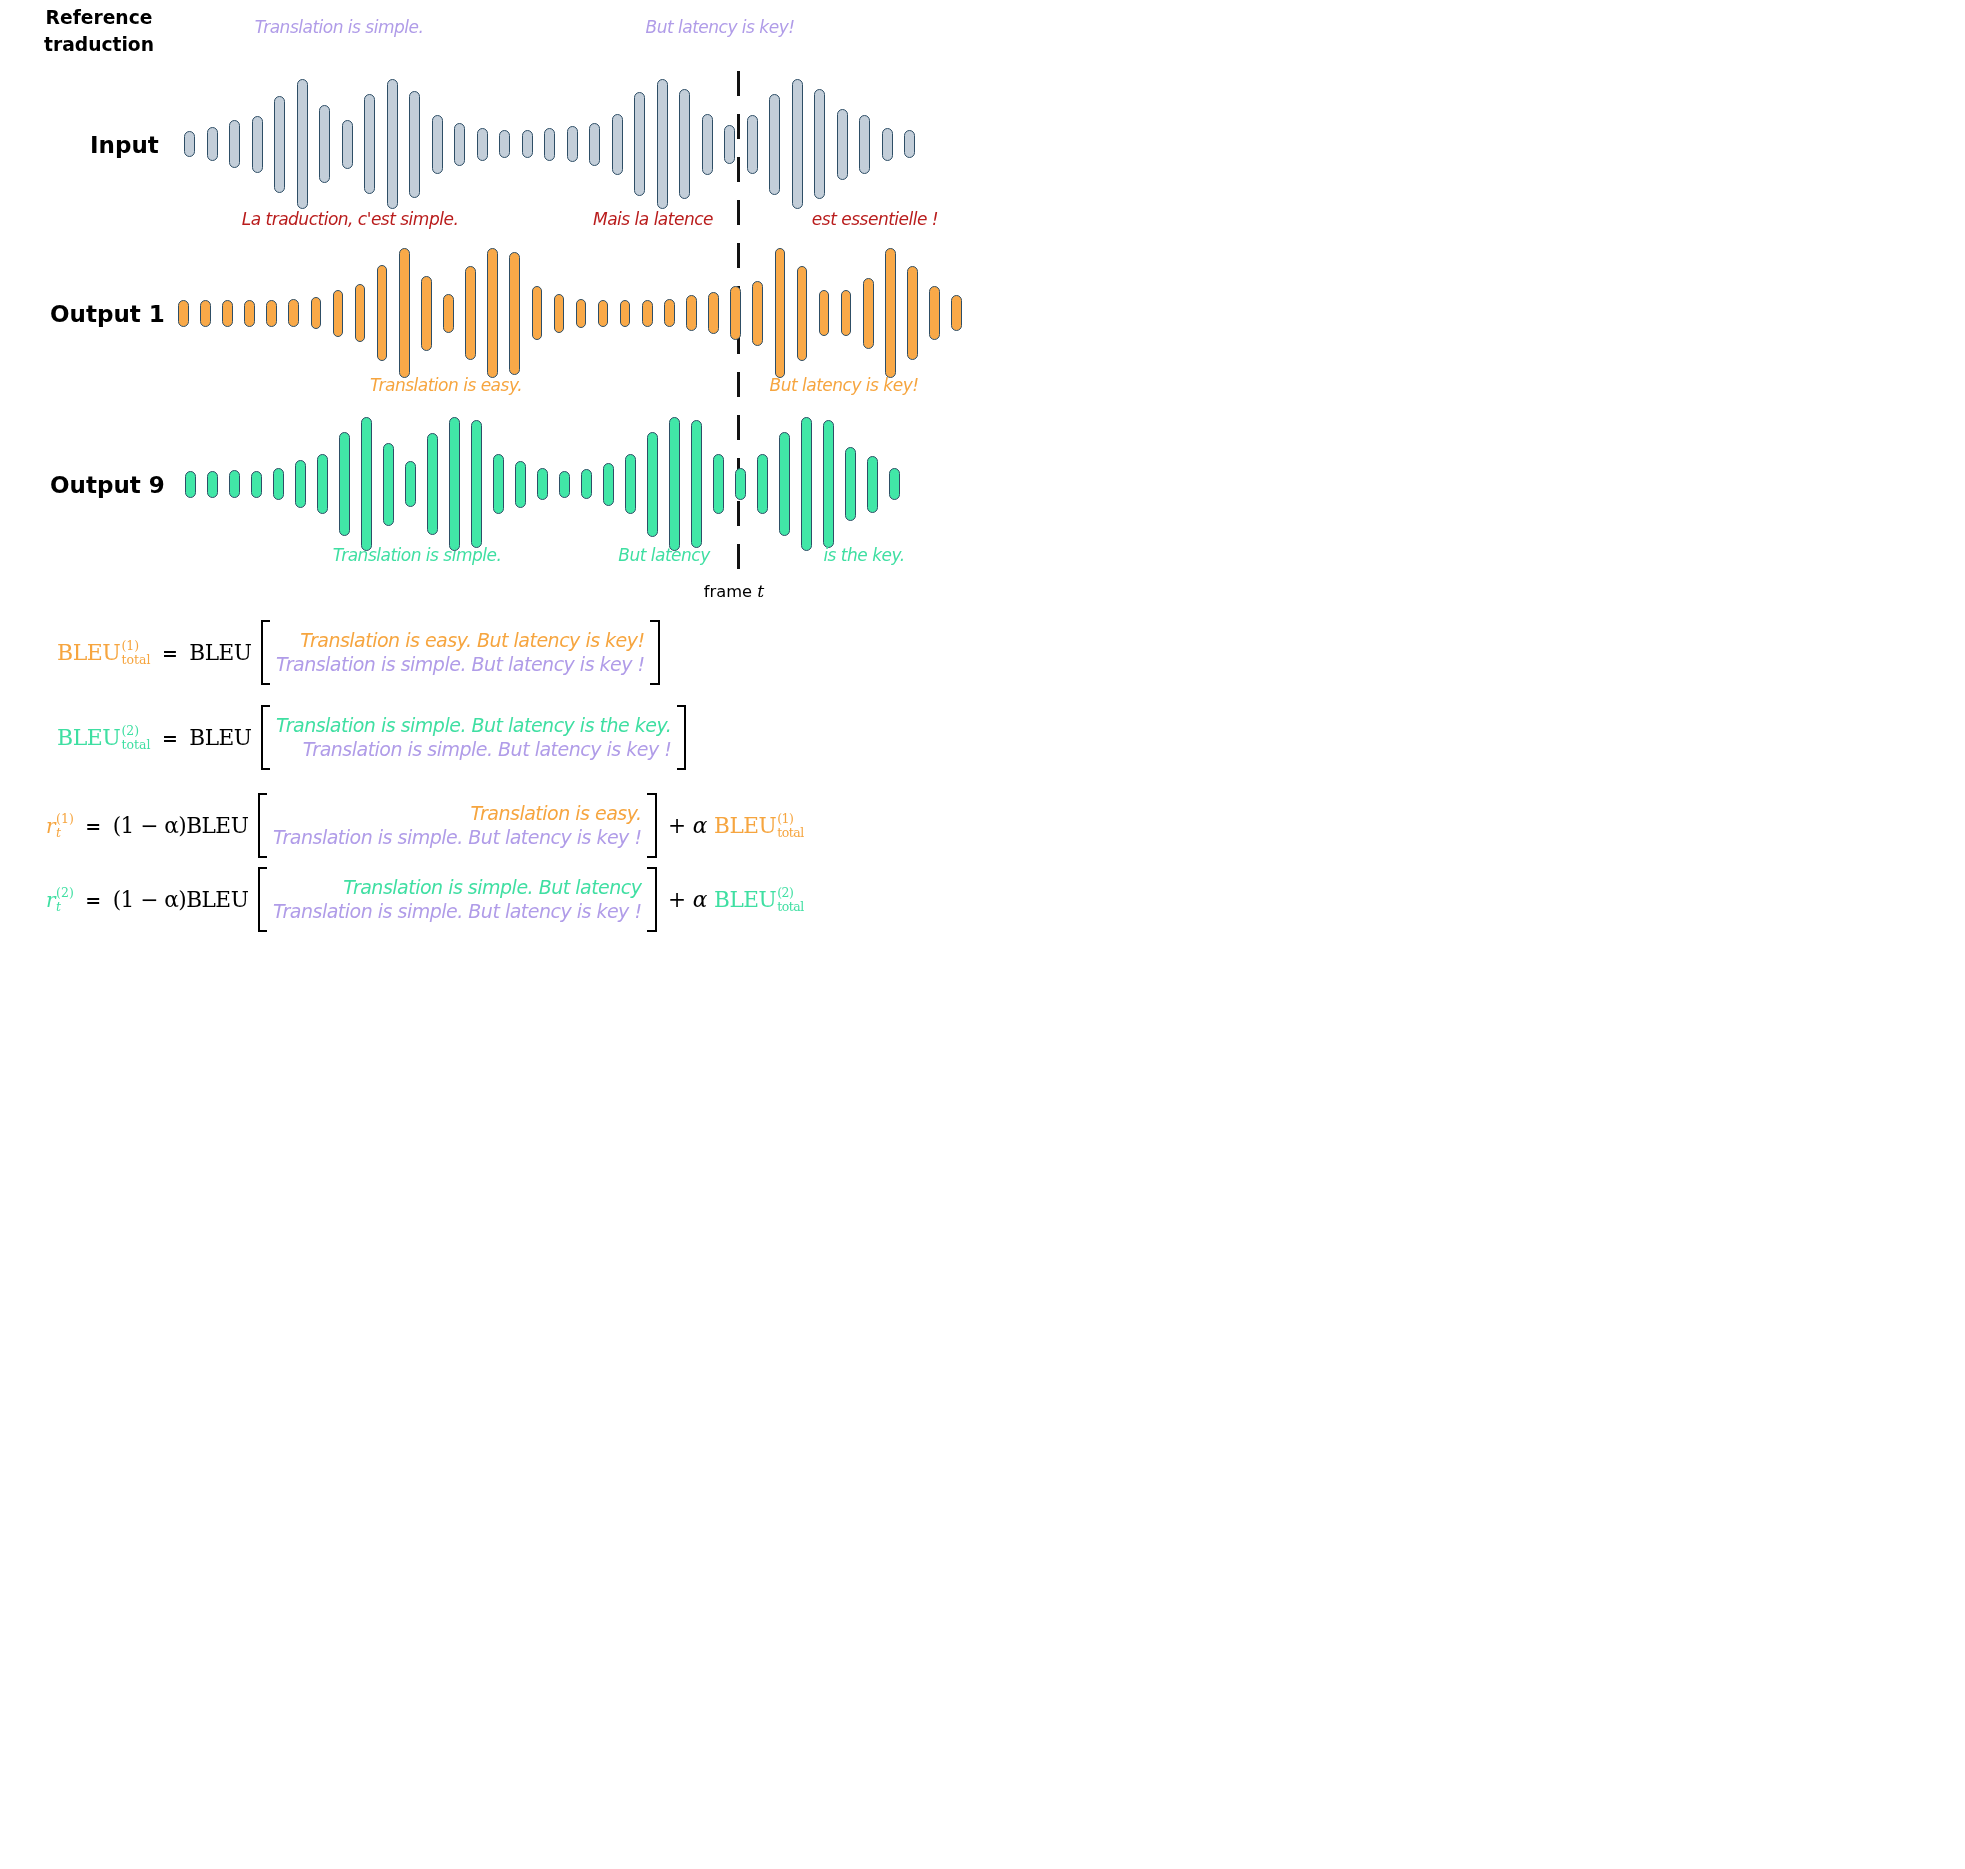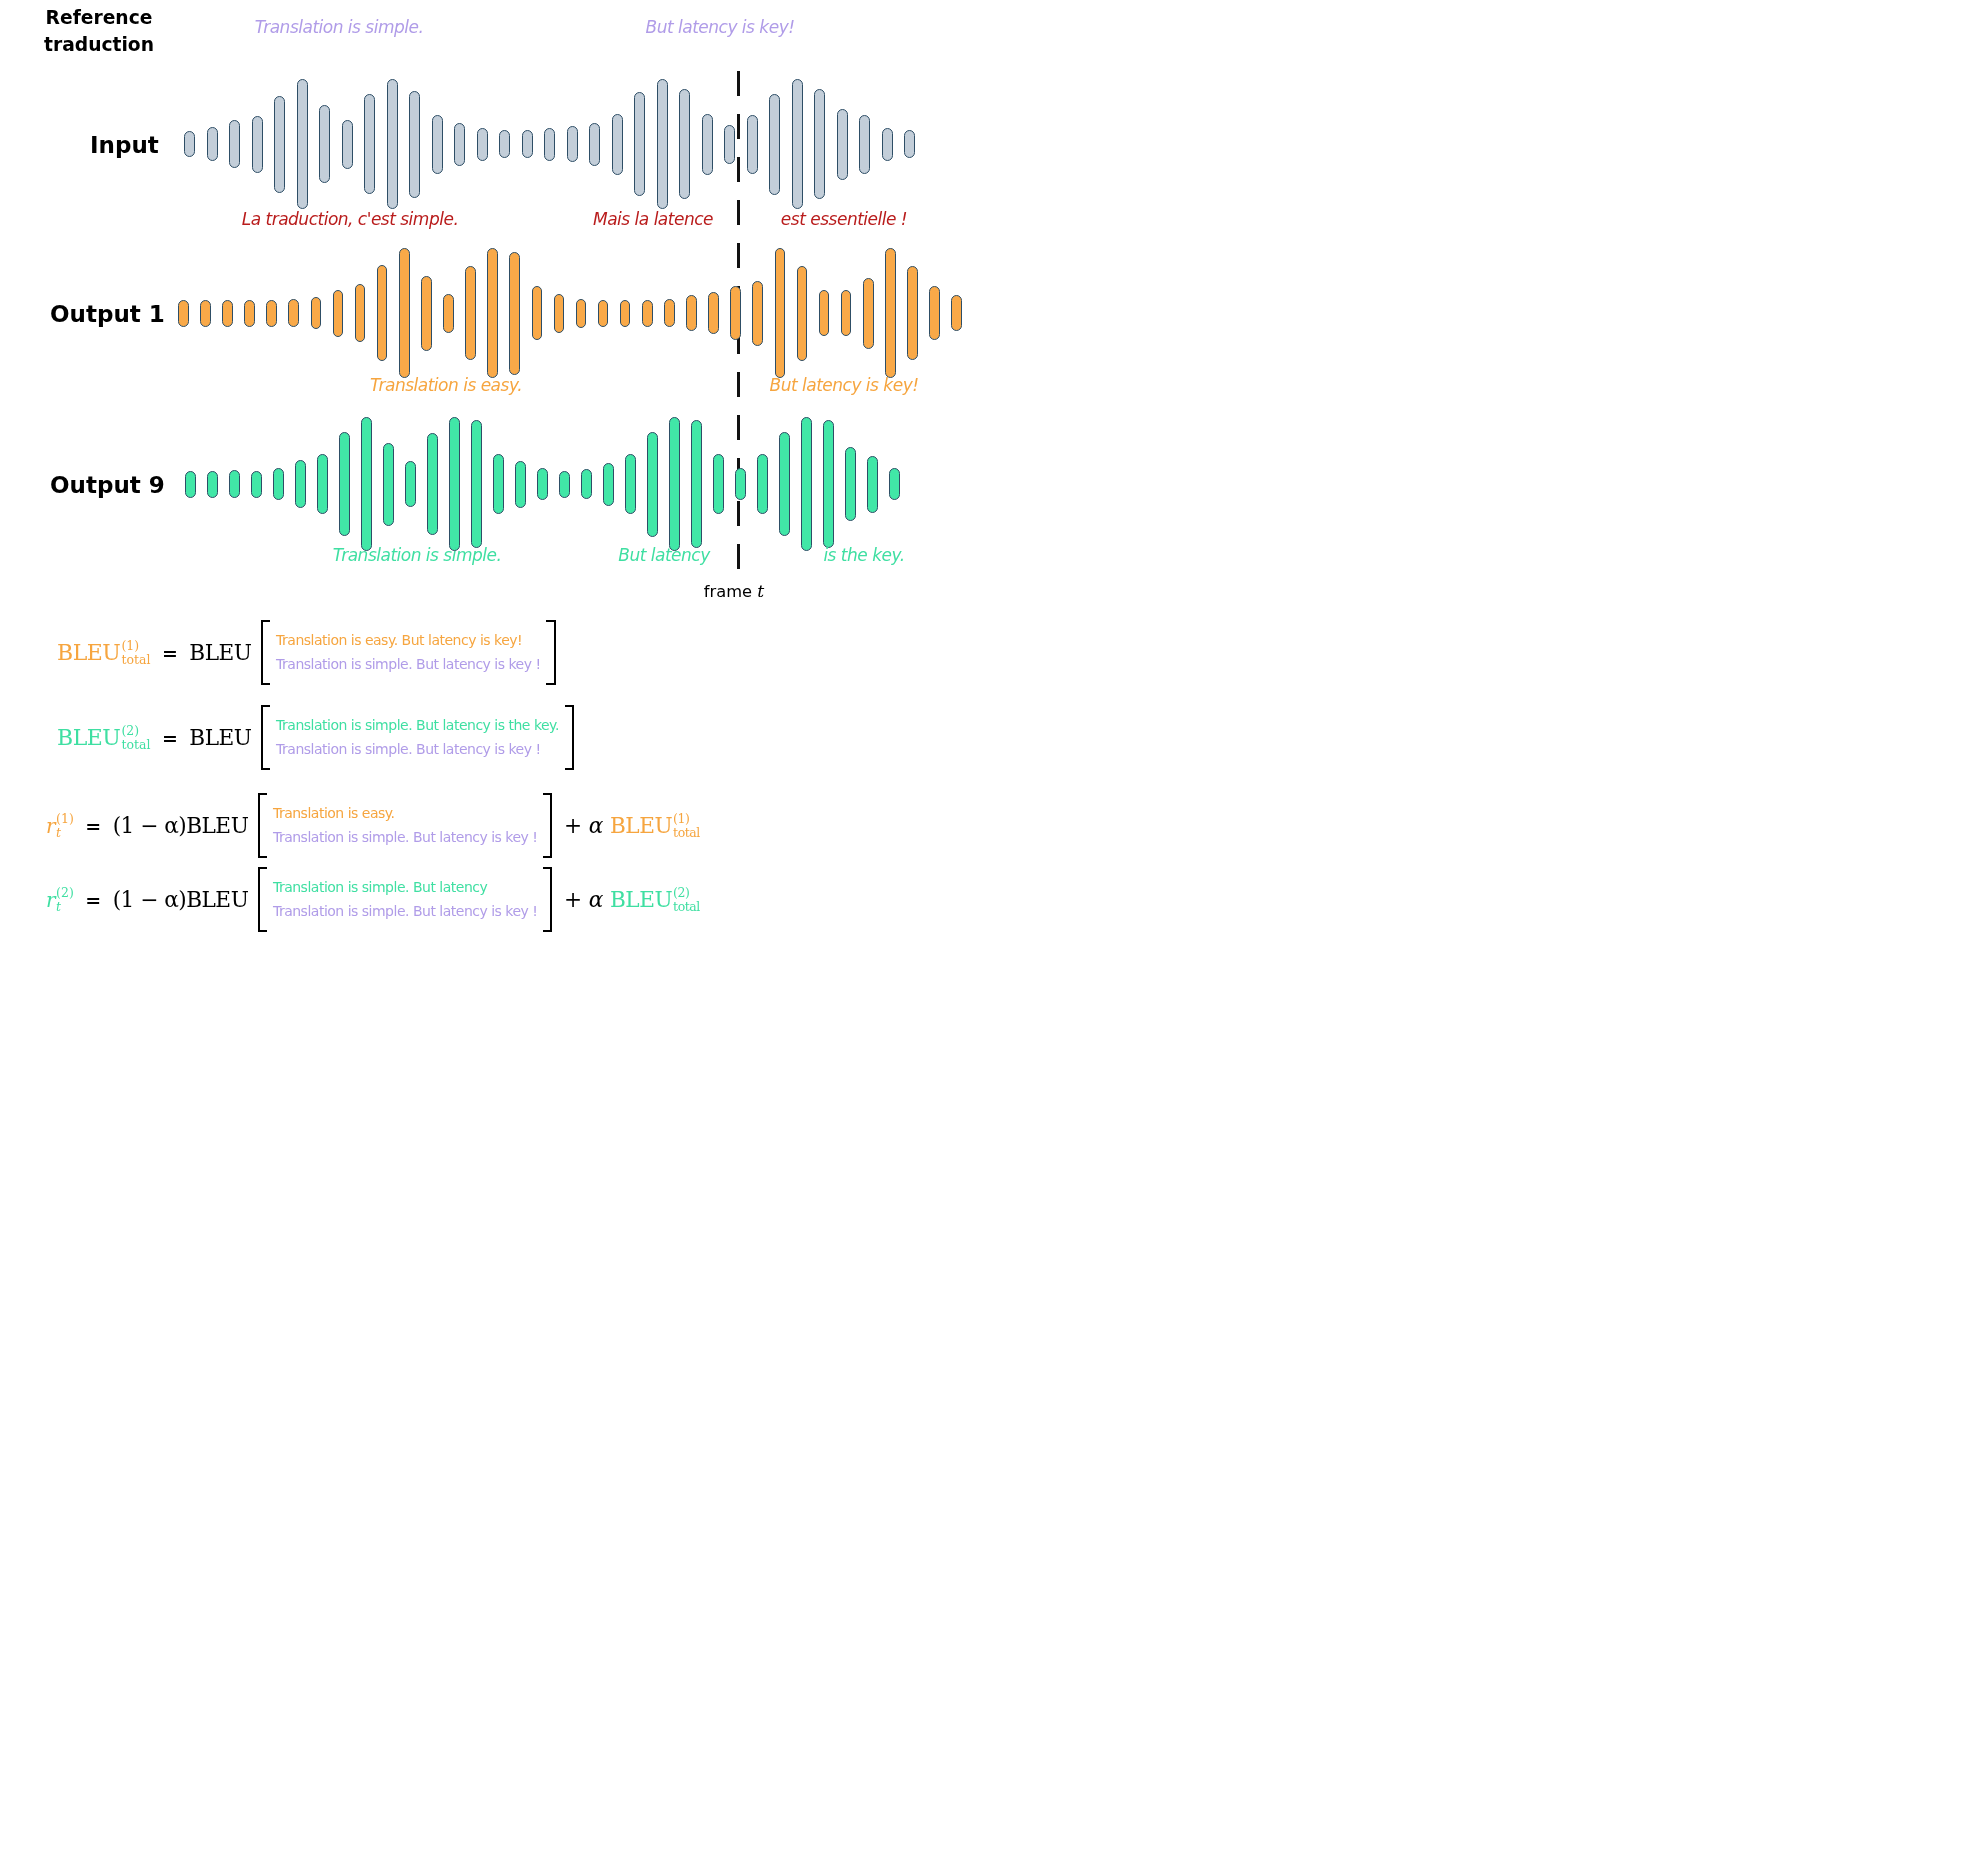--- a/index.html
+++ b/index.html
@@ -31,22 +31,22 @@
   .scripts .sb{font-style:normal;}
   .scripts .sb.it{font-style:italic;}
   .bigeq{font-size:19px;font-weight:bold;margin:0 1.9px;}
   .prefix{font-size:21.6px;letter-spacing:-0.5px;white-space:nowrap;}
   .brgroup{display:flex;align-items:stretch;}
   .br{flex:none;width:7.2px;border:2.4px solid #000;}
   .br.l{border-right:none;}
   .br.r{border-left:none;}
   .stack{display:flex;flex-direction:column;justify-content:center;gap:4.3px;
          padding:11.5px 5.8px;font-family:"DejaVu Sans",sans-serif;}
-  .argline{font-size:14px;line-height:19px;white-space:nowrap;
-           letter-spacing:-0.5px;}
+  .argline{font-style:italic;font-size:19px;line-height:19px;white-space:nowrap;
+           letter-spacing:-0.5px;text-align:right;}
   .suffix{display:inline-flex;align-items:center;font-size:21.6px;gap:6.7px;margin-left:1.9px;}
   .suffix .alpha{font-style:italic;}
   .suffix .sfxbase{display:inline-flex;align-items:center;letter-spacing:-0.5px;}
 </style>
 </head>
 <body>
 
 <div id="canvas">
 
   <div class="dash" id="dash-line" style="left: 737px; top: 71px; height: 509px;"></div>
@@ -89,21 +89,21 @@
       <div class="bar" style="width: 11px; height: 101px; background: rgb(195, 206, 217); border: 1.9px solid rgb(46, 78, 102);"></div>
       <div class="bar" style="width: 11px; height: 130px; background: rgb(195, 206, 217); border: 1.9px solid rgb(46, 78, 102);"></div>
       <div class="bar" style="width: 11px; height: 110px; background: rgb(195, 206, 217); border: 1.9px solid rgb(46, 78, 102);"></div>
       <div class="bar" style="width: 11px; height: 71px; background: rgb(195, 206, 217); border: 1.9px solid rgb(46, 78, 102);"></div>
       <div class="bar" style="width: 11px; height: 59px; background: rgb(195, 206, 217); border: 1.9px solid rgb(46, 78, 102);"></div>
       <div class="bar" style="width: 11px; height: 33px; background: rgb(195, 206, 217); border: 1.9px solid rgb(46, 78, 102);"></div>
       <div class="bar" style="width: 11px; height: 28px; background: rgb(195, 206, 217); border: 1.9px solid rgb(46, 78, 102);"></div>
     </div>
   <div class="cap c-black" style="left:350px;top:209px;">La traduction, c'est simple.</div>
   <div class="cap c-black" style="left:653px;top:209px;">Mais la latence</div>
-  <div class="cap c-black" style="left:844px;top:209px;font-style:italic;">est essentielle !</div>
+  <div class="cap c-black" style="left:875px;top:209px;font-style:italic;">est essentielle !</div>
 
   <div class="rowlabel" style="left:50px;top:301px;">Output 1</div>
   <div class="wave" id="wave-output1" style="left: 178px; top: 313px; gap: 11.5px;">
       <div class="bar" style="width: 10.6px; height: 27px; background: rgb(249, 169, 72); border: 1.9px solid rgb(46, 78, 102);"></div>
       <div class="bar" style="width: 10.6px; height: 27px; background: rgb(249, 169, 72); border: 1.9px solid rgb(46, 78, 102);"></div>
       <div class="bar" style="width: 10.6px; height: 27px; background: rgb(249, 169, 72); border: 1.9px solid rgb(46, 78, 102);"></div>
       <div class="bar" style="width: 10.6px; height: 27px; background: rgb(249, 169, 72); border: 1.9px solid rgb(46, 78, 102);"></div>
       <div class="bar" style="width: 10.6px; height: 27px; background: rgb(249, 169, 72); border: 1.9px solid rgb(46, 78, 102);"></div>
       <div class="bar" style="width: 10.6px; height: 28px; background: rgb(249, 169, 72); border: 1.9px solid rgb(46, 78, 102);"></div>
       <div class="bar" style="width: 10.6px; height: 32px; background: rgb(249, 169, 72); border: 1.9px solid rgb(46, 78, 102);"></div>

